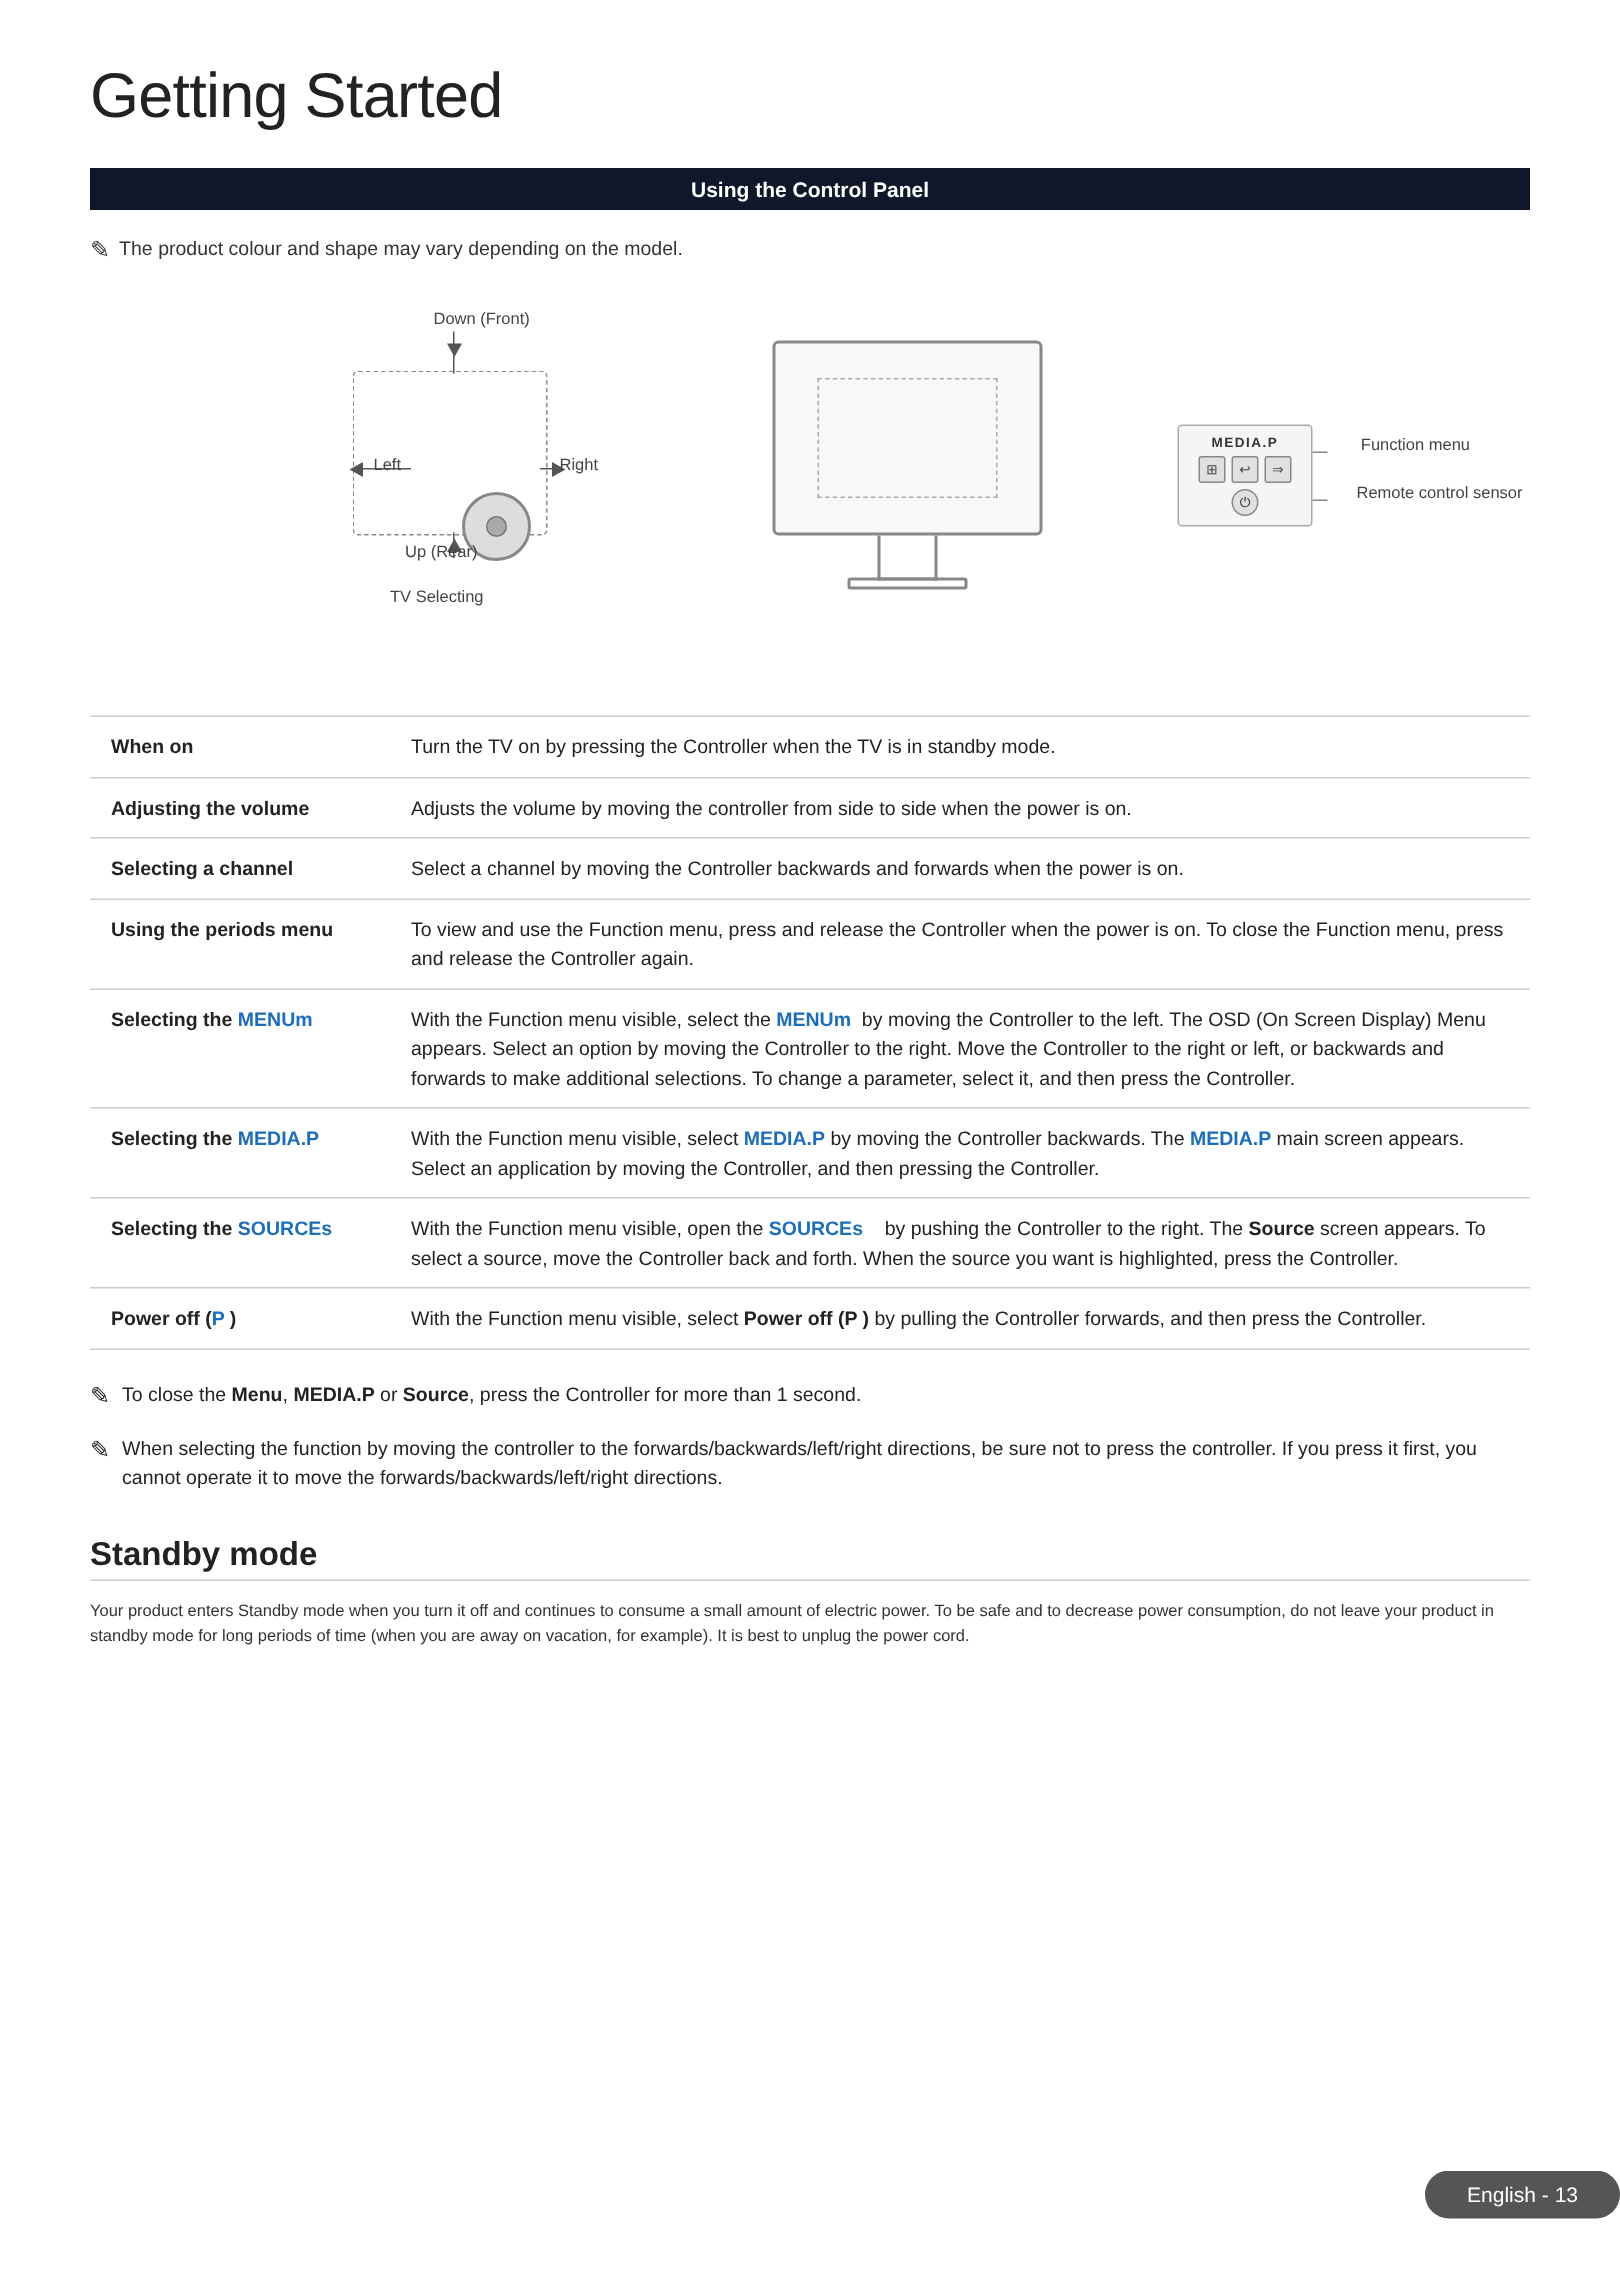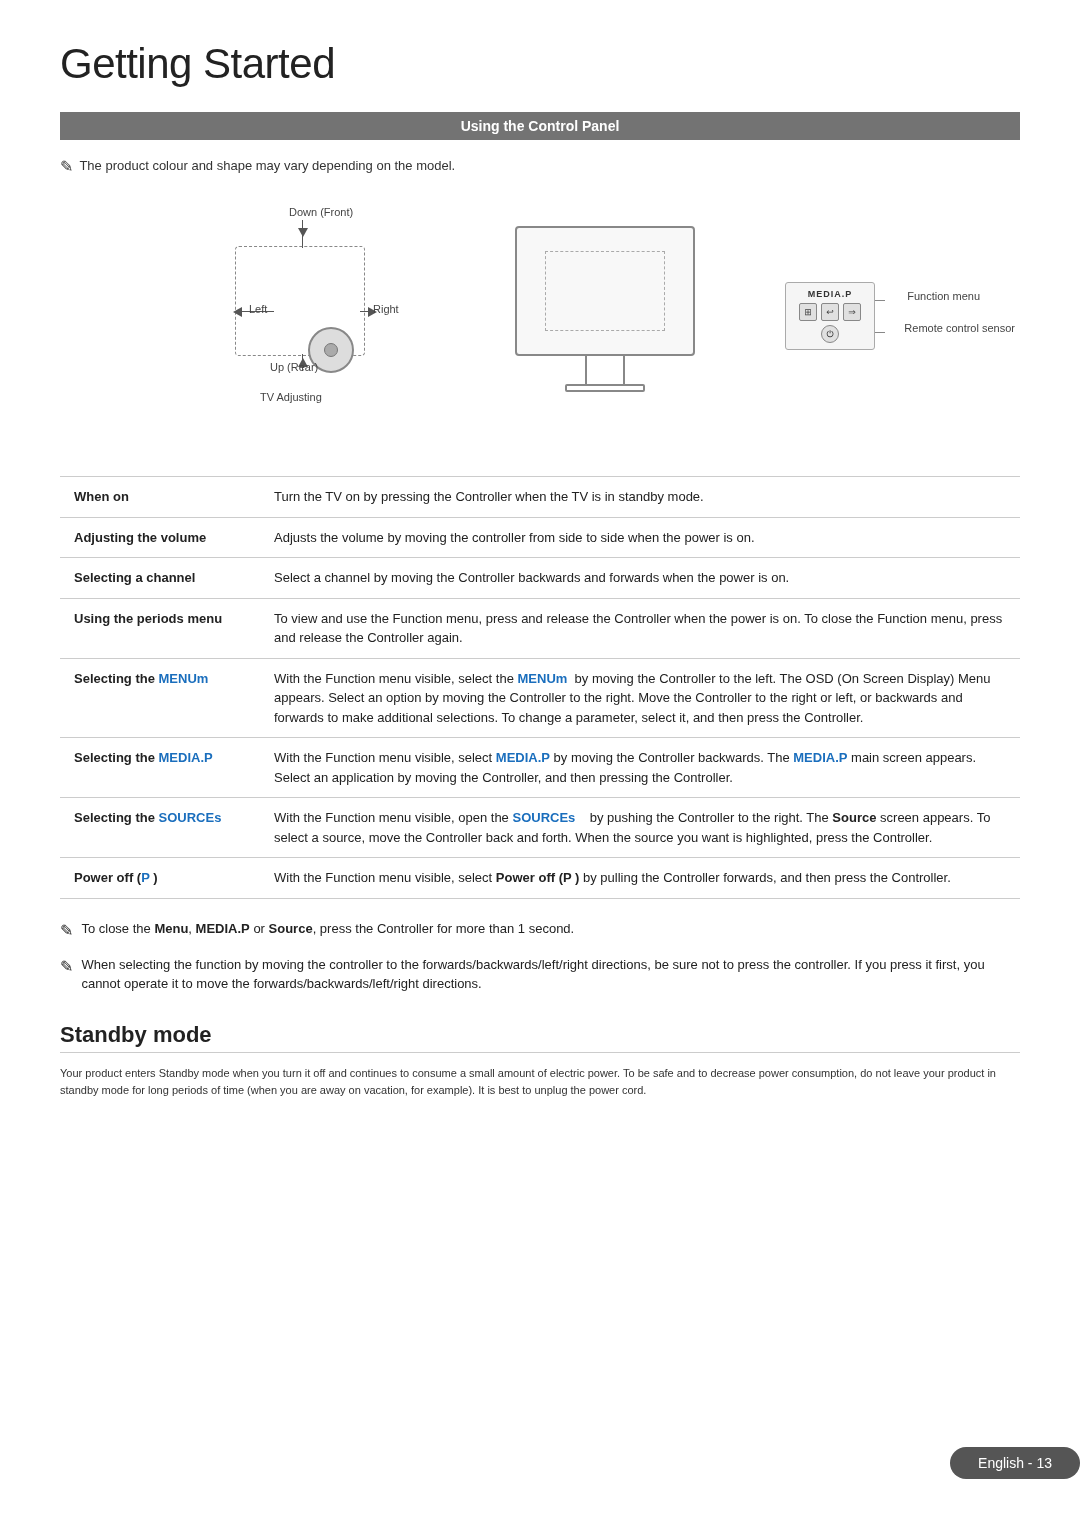--- a/index.html
+++ b/index.html
@@ -17,21 +17,21 @@
     .page-title {
       font-size: 42px;
       font-weight: 300;
       color: #222;
       margin-bottom: 24px;
       letter-spacing: -0.5px;
     }
 
     
     .section-header {
-      background: #737373;
+      background: #0f172a;
       color: #fff;
       text-align: center;
       font-size: 14px;
       font-weight: bold;
       padding: 6px 0;
       margin-bottom: 18px;
     }
 
     
     .note-line {
@@ -443,21 +443,21 @@
     </div>
     <div class="arrow-left-line"></div>
     <div class="arrow-left"></div>
     <div class="arrow-right-line"></div>
     <div class="arrow-right"></div>
     <div class="arrow-up-line"></div>
     <div class="arrow-up"></div>
     <div class="label-left">Left</div>
     <div class="label-right">Right</div>
     <div class="label-up-rear">Up (Rear)</div>
-    <div class="label-tv-controller">TV Adjusting</div>
+    <div class="label-tv-controller">TV Selecting</div>
   </div>
 
   <div class="tv-diagram">
     <div class="tv-body">
       <div class="tv-screen-inner"></div>
     </div>
     <div class="tv-stand"></div>
     <div class="tv-base"></div>
   </div>
 

